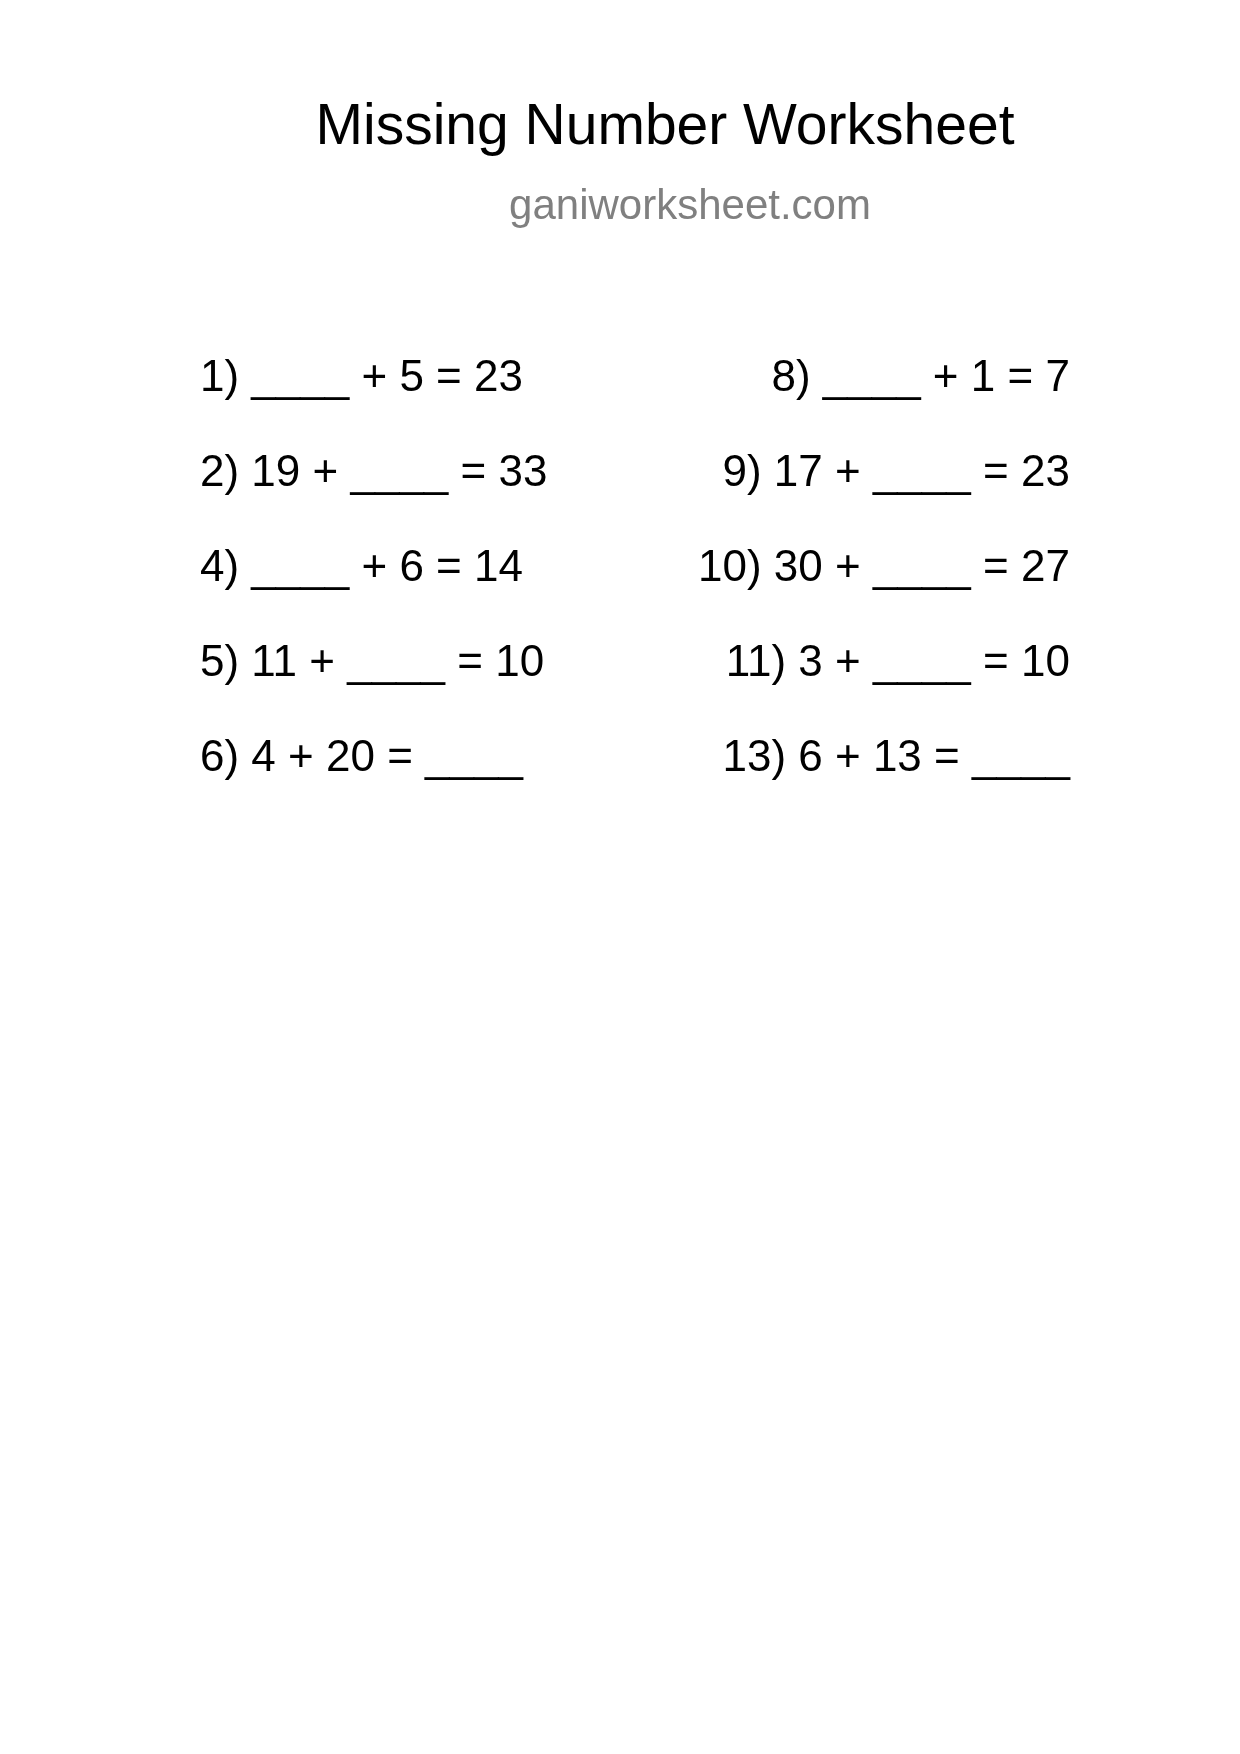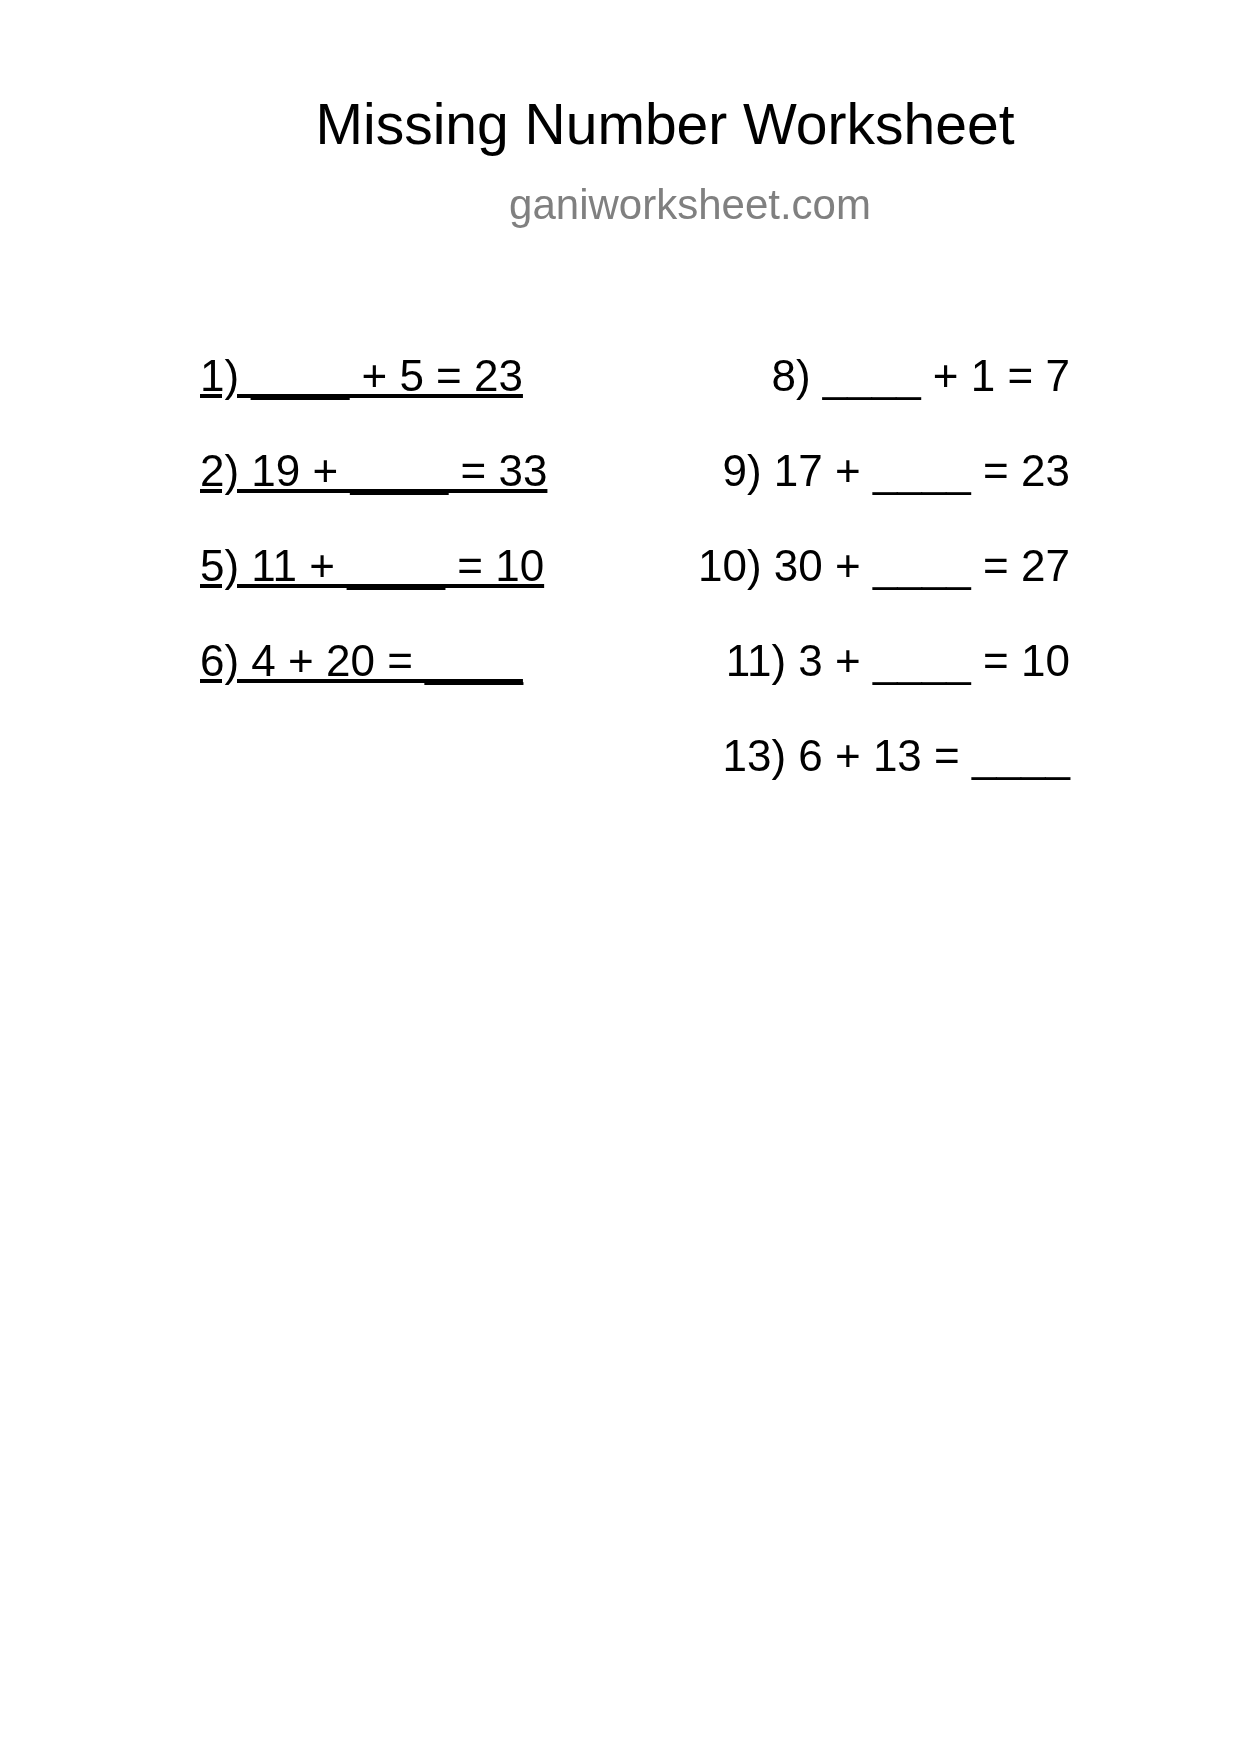--- a/index.html
+++ b/index.html
@@ -3,33 +3,34 @@
 <meta charset="utf-8">
 <style>
   html, body { margin: 0; padding: 0; background: #ffffff; }
   body { width: 1240px; height: 1754px; position: relative; overflow: hidden;
          font-family: "Liberation Sans", sans-serif; color: #000; }
   .title { position: absolute; left: 0; width: 1330px; top: 96px; text-align: center;
            font-size: 57px; line-height: 1; }
   .subtitle { position: absolute; left: 0; width: 1380px; top: 184px; text-align: center;
               font-size: 42px; color: #808080; line-height: 1; }
   .col { position: absolute; top: 352px; }
-  .col.left { left: 200px; text-decoration: underline; }
+  .col.left { left: 200px; }
   .col.right { left: 698px; text-align: right; }
   .problem { height: 95px; font-size: 44px; line-height: 48px; white-space: nowrap; }
 </style>
 </head>
 <body>
 
 <div class="title">Missing Number Worksheet</div>
 <div class="subtitle">ganiworksheet.com</div>
 
 <div class="col left">
   <div class="problem">1) ____ + 5 = 23</div>
   <div class="problem">2) 19 + ____ = 33</div>
+  <div class="problem">4) ____ + 6 = 14</div>
   <div class="problem">5) 11 + ____ = 10</div>
   <div class="problem">6) 4 + 20 = ____</div>
 </div>
 
 <div class="col right">
   <div class="problem">8) ____ + 1 = 7</div>
   <div class="problem">9) 17 + ____ = 23</div>
   <div class="problem">10) 30 + ____ = 27</div>
   <div class="problem">11) 3 + ____ = 10</div>
   <div class="problem">13) 6 + 13 = ____</div>

